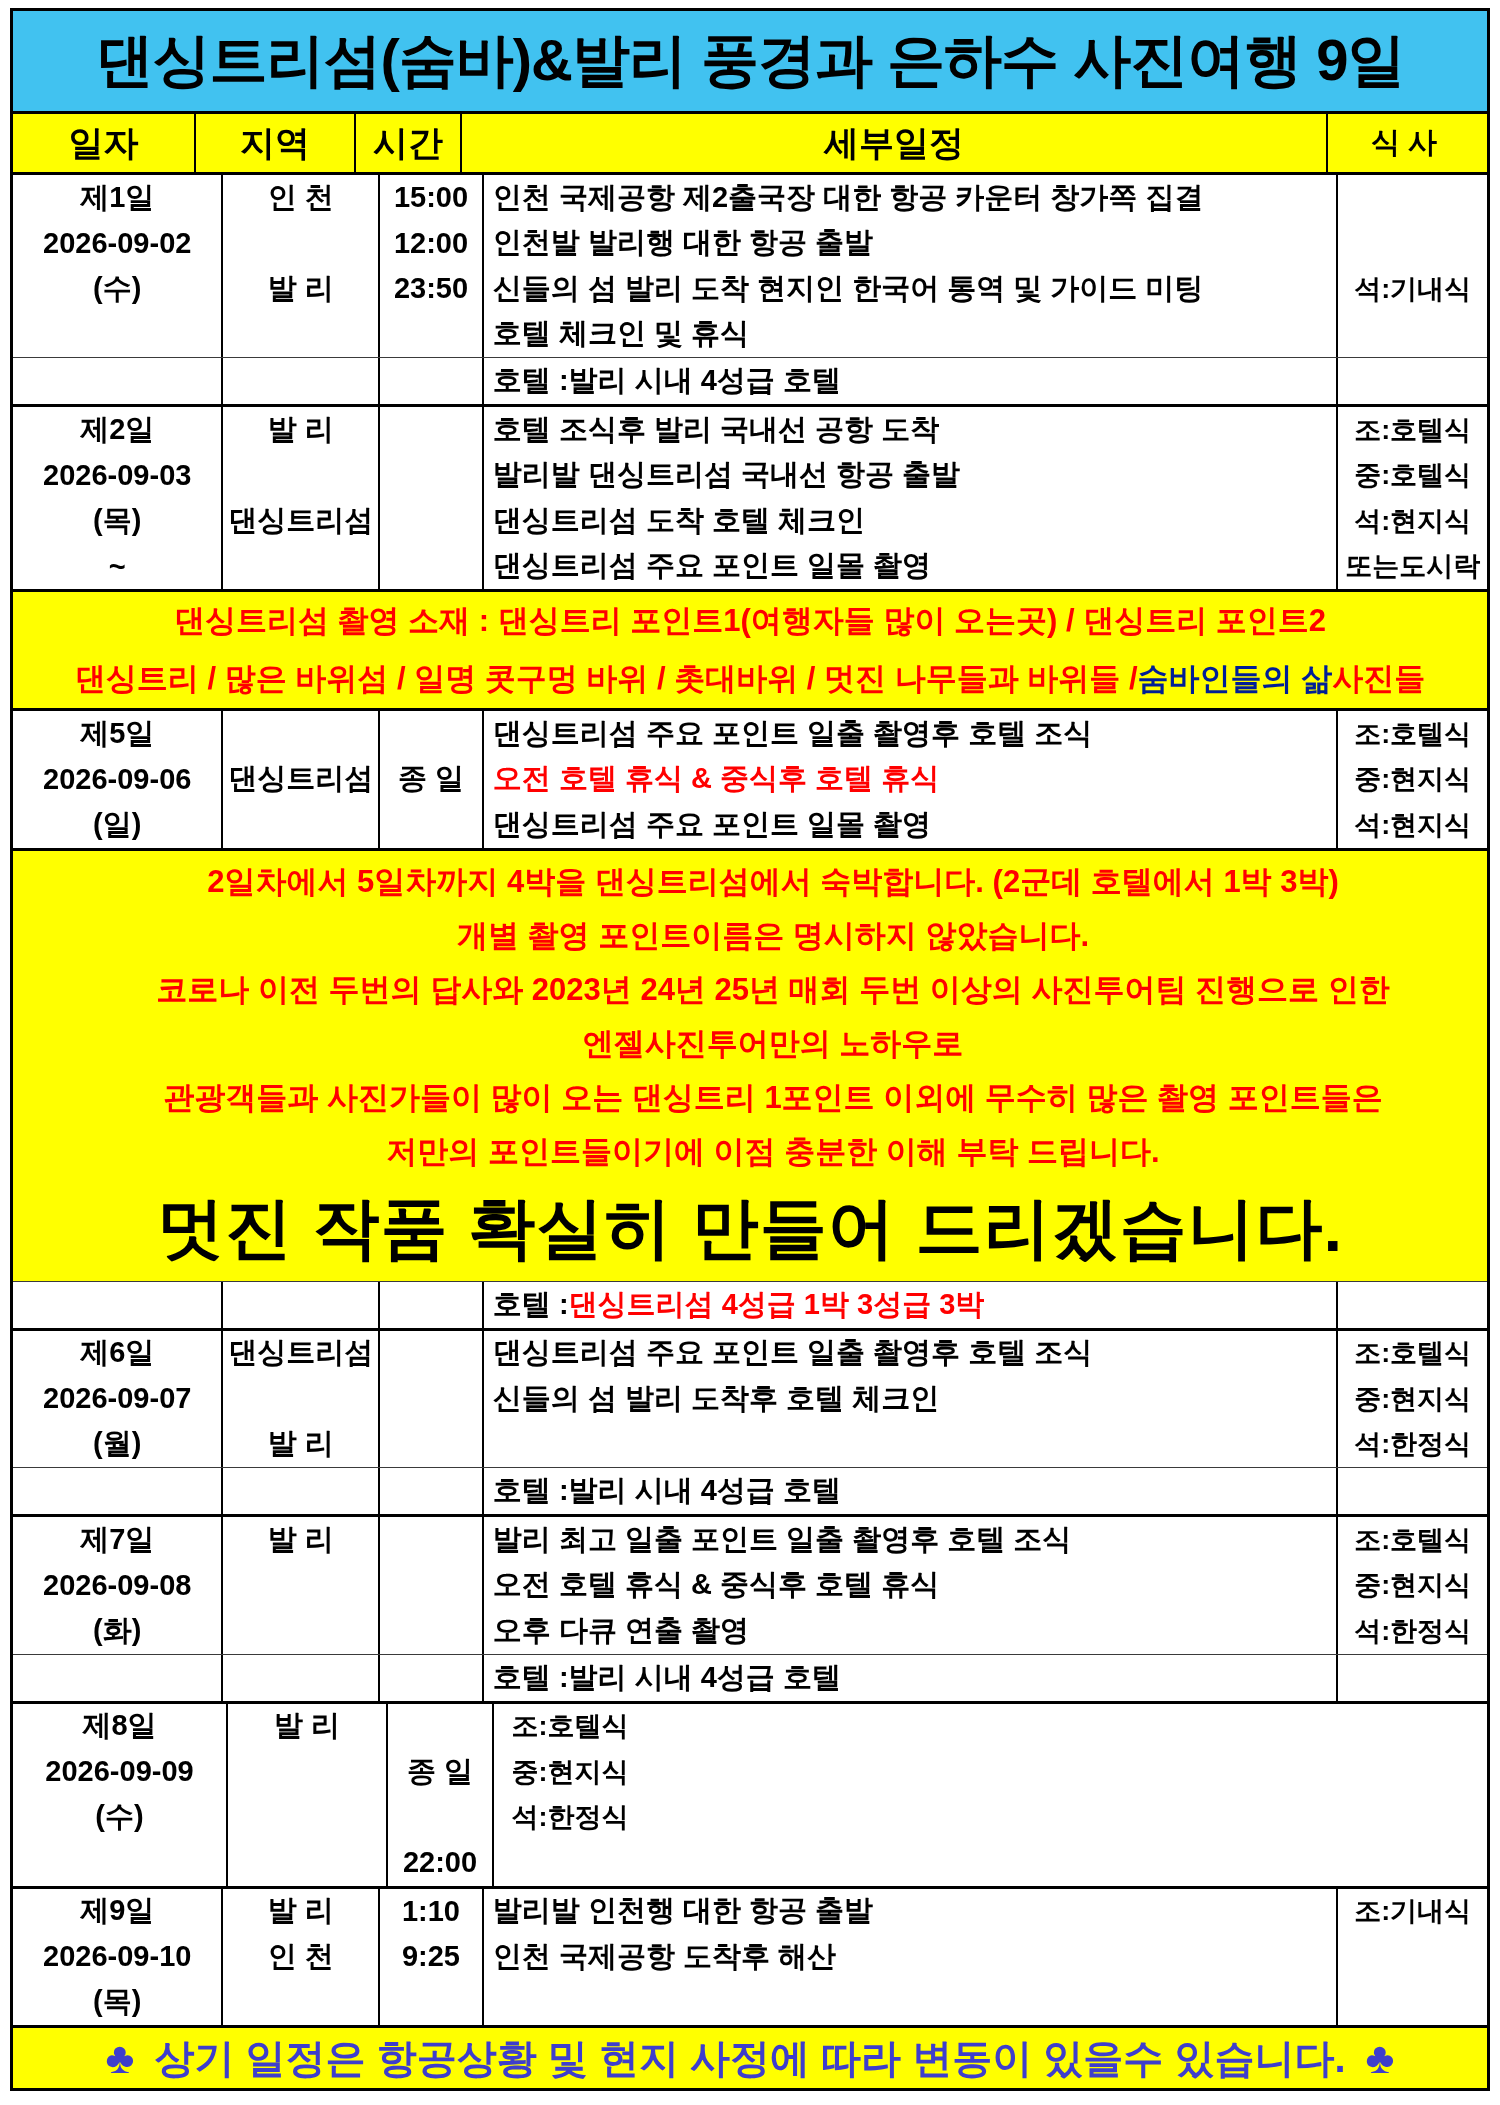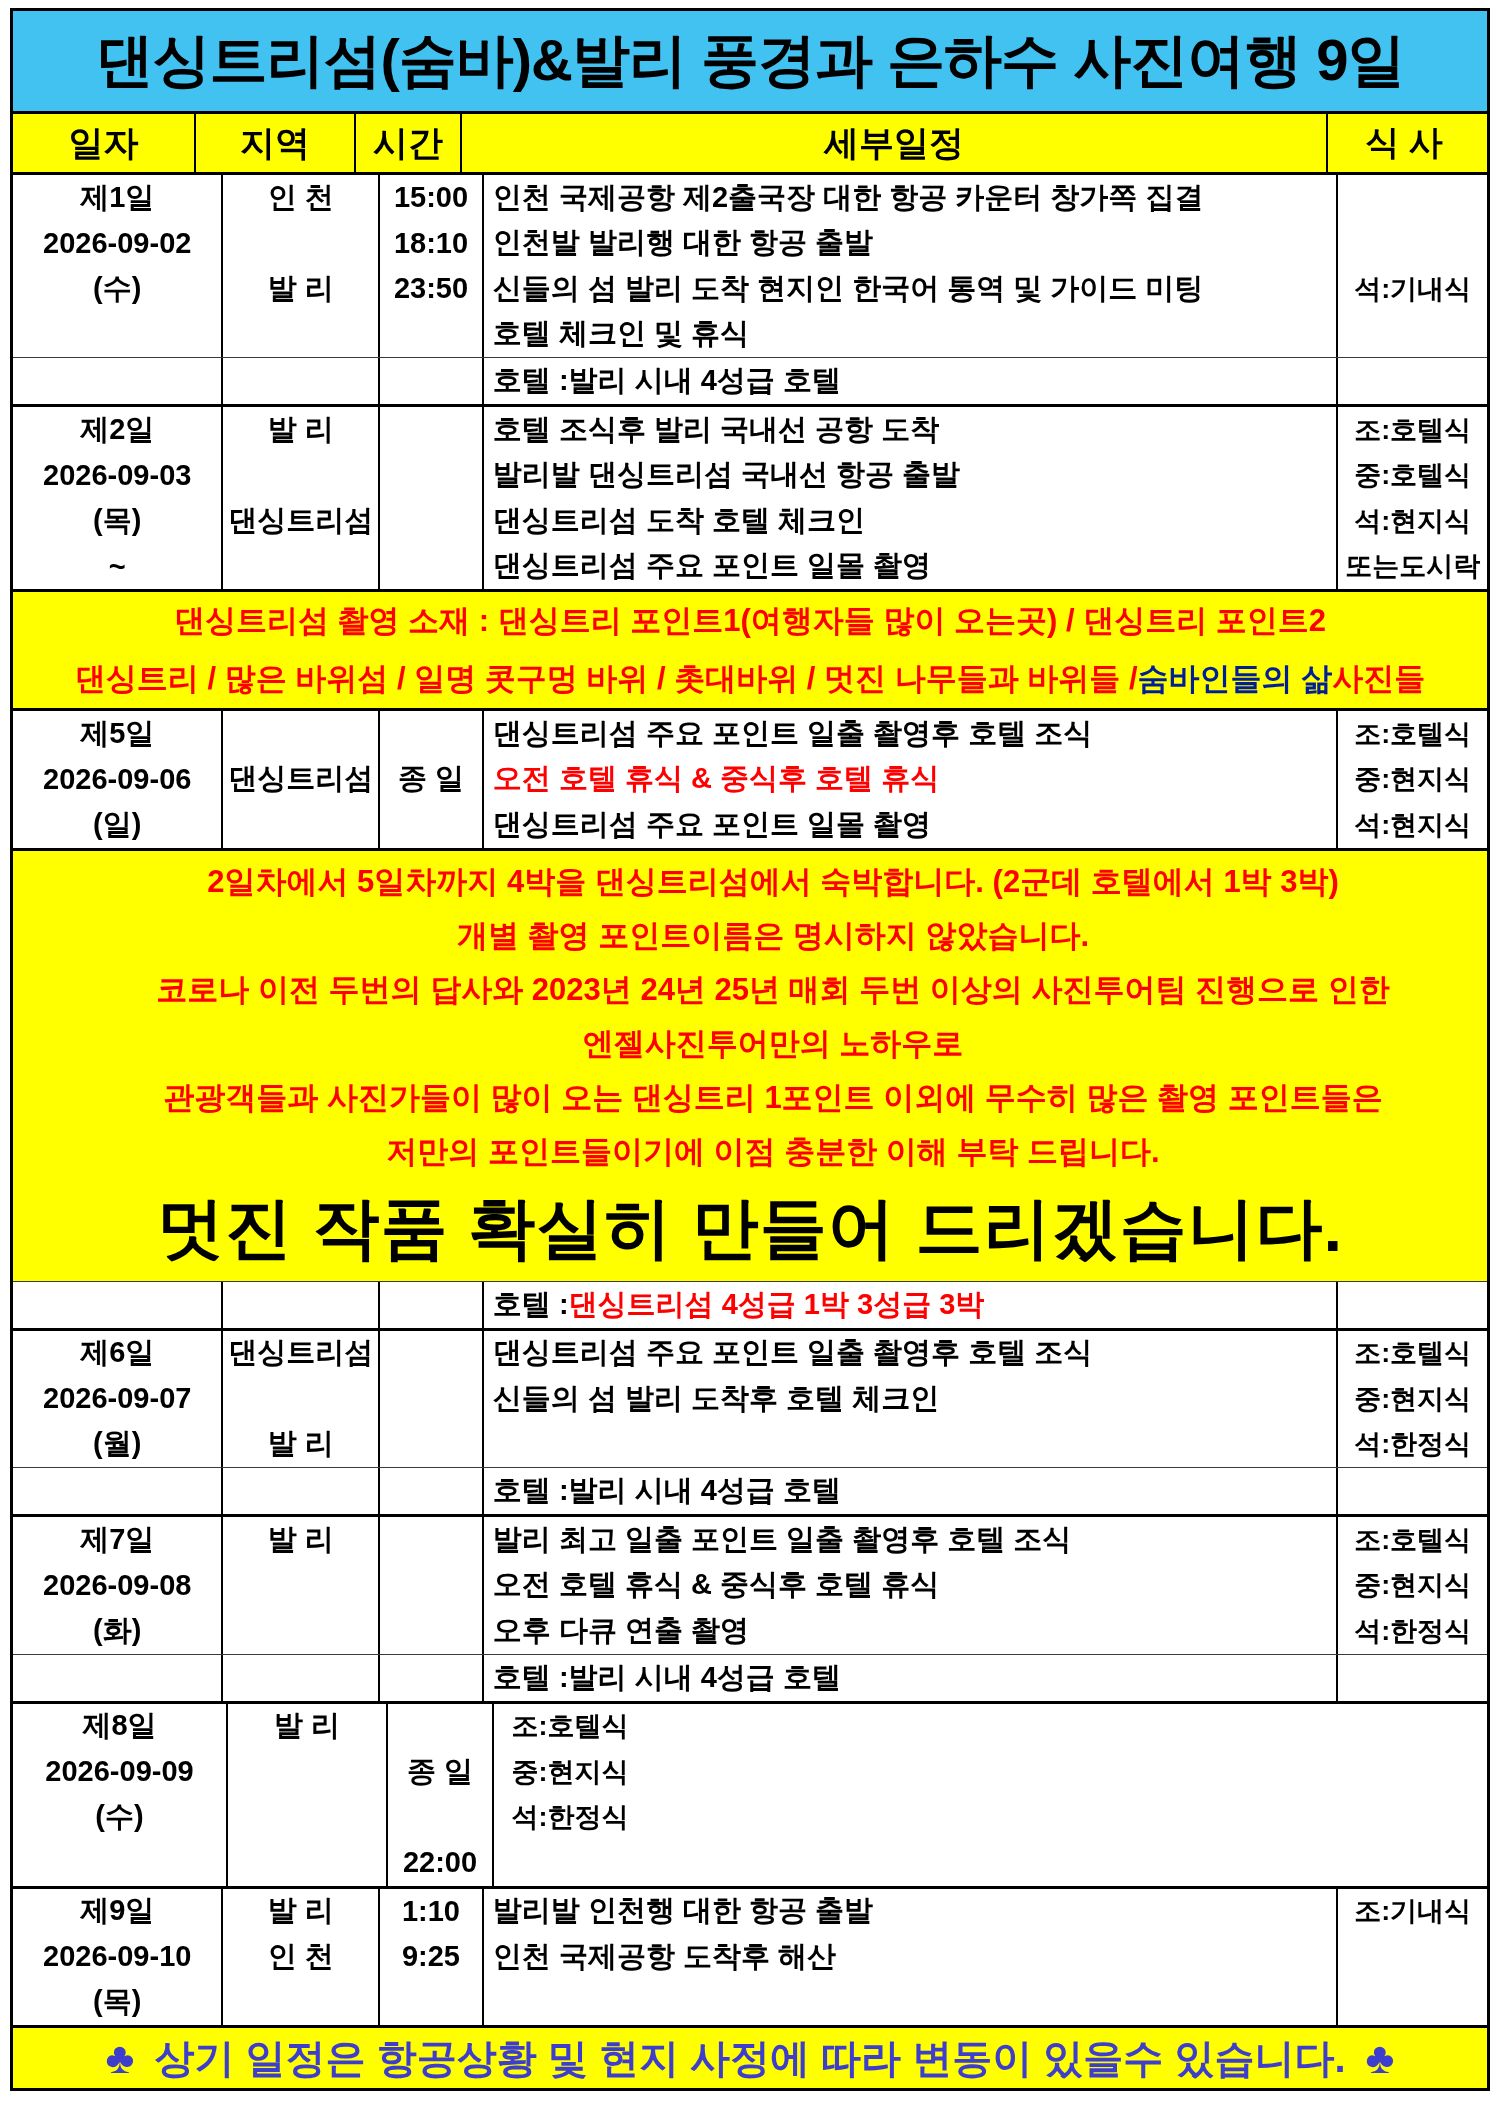--- a/index.html
+++ b/index.html
@@ -3,21 +3,21 @@
 <meta charset="utf-8">
 <style>
   html,body{margin:0;padding:0;background:#ffffff;}
   body{width:1500px;height:2105px;font-family:"Liberation Sans","DejaVu Sans",sans-serif;font-weight:700;color:#000;}
   .table{width:1480px;margin:8px 0 0 10px;border:3px solid #000;box-sizing:border-box;background:#fff;}
   .title-bar{height:100px;background:#41C2F0;border-bottom:3px solid #000;display:flex;align-items:center;justify-content:center;font-size:58px;letter-spacing:-1px;}
   .header-row{display:flex;border-bottom:3px solid #000;background:#FFFF00;height:58px;}
   .header-row .hcell{display:flex;align-items:center;justify-content:center;font-size:35px;border-right:2px solid #000;box-sizing:border-box;}
   .header-row .hcell:last-child{border-right:none;}
   .w-date{width:183px;}.w-region{width:160px;}.w-time{width:106px;}.w-details{width:866px;}.w-meals{width:152px;}
-  .hcell.w-meals{font-size:34px;}
+  .hcell.w-meals{font-size:29px;}
   .block{display:flex;}
   .bt-thick{border-top:3px solid #000;}
   .bt-thin{border-top:1px solid #3a3a3a;}
   .col{box-sizing:border-box;border-right:2px solid #000;display:flex;flex-direction:column;}
   .col.meals{border-right:none;}
   .col.date{width:215px;}.col.region{width:160px;}.col.time{width:106px;}.col.details{width:873px;}.col.meals{width:152px;}
   .line{height:45.5px;display:flex;align-items:center;font-size:29px;white-space:nowrap;overflow:visible;}
   .line.center{justify-content:center;text-align:center;}
   .line.left{justify-content:flex-start;padding-left:9px;}
   .line.meal{font-size:27px;justify-content:center;}
@@ -53,21 +53,21 @@
           <div class="line center"></div>
         </div>
         <div class="col region">
           <div class="line center">인 천</div>
           <div class="line center"></div>
           <div class="line center">발 리</div>
           <div class="line center"></div>
         </div>
         <div class="col time">
           <div class="line center">15:00</div>
-          <div class="line center">18:10</div>
+          <div class="line center">12:00</div>
           <div class="line center">23:50</div>
           <div class="line center"></div>
         </div>
         <div class="col details">
           <div class="line left">인천 국제공항 제2출국장 대한 항공 카운터 창가쪽 집결</div>
           <div class="line left">인천발 발리행 대한 항공 출발</div>
           <div class="line left">신들의 섬 발리 도착 현지인 한국어 통역 및 가이드 미팅</div>
           <div class="line left">호텔 체크인 및 휴식</div>
         </div>
         <div class="col meals">

